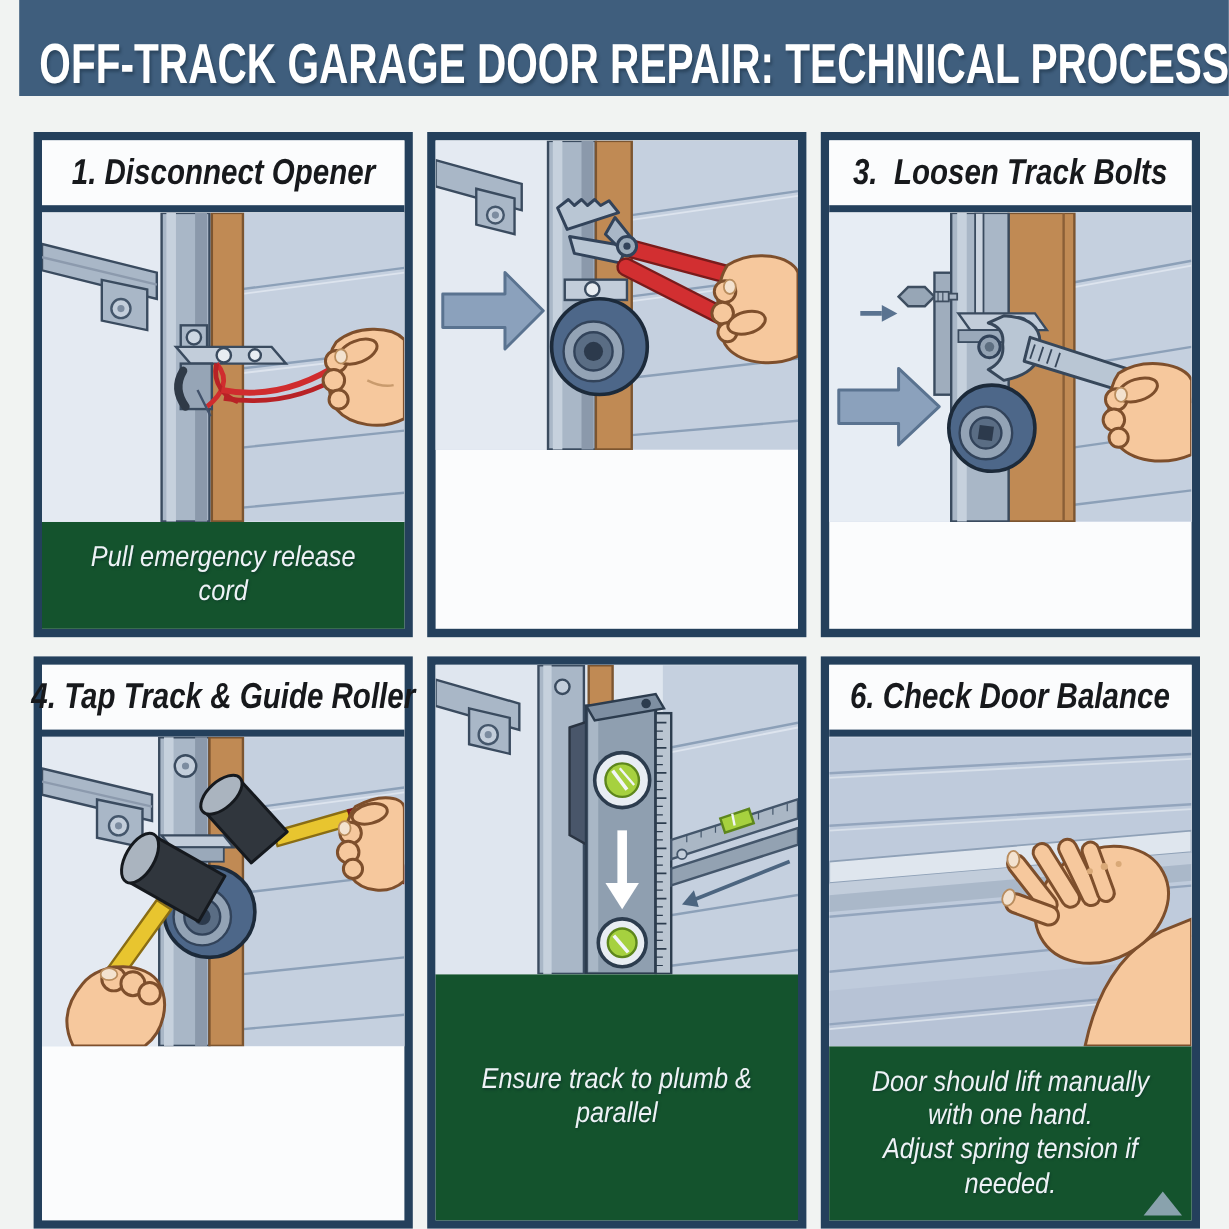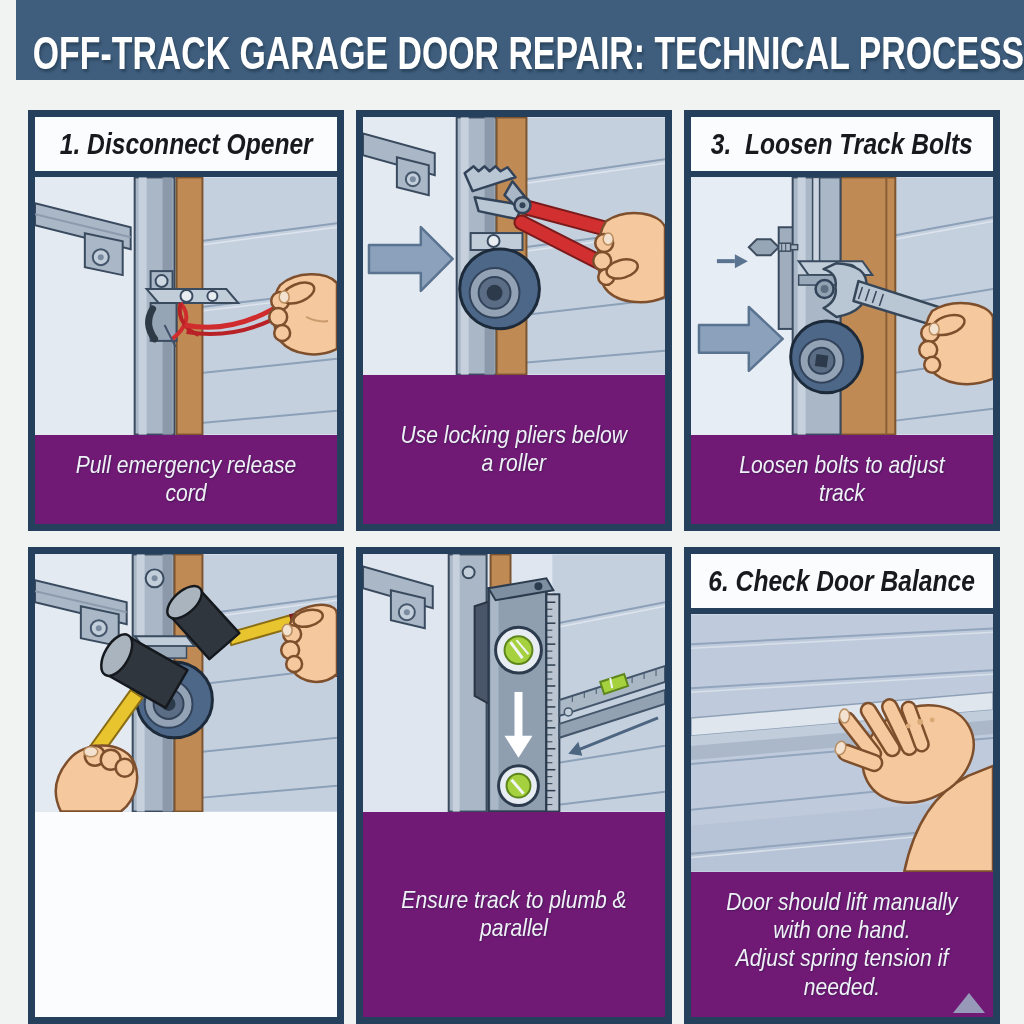--- a/index.html
+++ b/index.html
@@ -31,21 +31,21 @@
     height:54px;background:#fbfcfd;border-bottom:6px solid #24405c;
     display:flex;align-items:center;justify-content:center;
   }
   .title-text{
     font-size:30px;font-weight:bold;color:#17191c;white-space:pre;
     transform:scaleX(0.82);
   }
   .illo{height:258px;overflow:hidden;background:#dfe6ef;}
   .illo svg{display:block;width:100%;height:100%;}
   .caption{
-    background:#701a75;min-height:70px;flex:1;position:relative;
+    background:#14532d;min-height:70px;flex:1;position:relative;
     display:flex;align-items:center;justify-content:center;text-align:center;
     padding:16px 6px;box-sizing:border-box;
   }
   .caption-text{
     color:#eef2f6;font-size:24px;line-height:1.18;white-space:pre-line;
     transform:scaleX(0.88);text-shadow:1px 1px 2px rgba(10,25,40,.35);
   }
   .caption .deco{
     position:absolute;right:8px;bottom:4px;width:0;height:0;
     border-left:16px solid transparent;border-right:16px solid transparent;
@@ -183,24 +183,20 @@
           <g>
             <path class="skin" d="M244,104 C266,90 298,96 303,110 L303,180 C282,190 252,186 242,170 C233,154 234,118 244,104 Z"></path>
             <circle class="skin" cx="242" cy="126" r="9"></circle>
             <circle class="skin" cx="240" cy="144" r="9"></circle>
             <circle class="skin" cx="244" cy="160" r="8"></circle>
             <ellipse class="skin" cx="260" cy="152" rx="16" ry="9" transform="rotate(-15 260 152)"></ellipse>
             <ellipse cx="246" cy="122" rx="5" ry="6" fill="#f3e2cf" stroke="#b98d5e" stroke-width="1.5"></ellipse>
           </g>
         </svg>
       </div>
-      <div class="caption">
-        <span class="caption-text">Use locking pliers below
-a roller</span>
-      </div>
     </section>
 
     <section class="panel">
       <div class="title-bar">
         <span class="title-text">3.  Loosen Track Bolts</span>
       </div>
       <div class="illo">
         <svg viewBox="0 0 303 258">
           <rect x="0" y="0" width="303" height="258" fill="#e7edf4"></rect>
           <g>
@@ -258,26 +254,26 @@
             <line x1="276" y1="162" x2="303" y2="156" stroke="#6b7b8d" stroke-width="6"></line>
             <path class="skin" d="M242,134 C264,120 298,126 303,140 L303,202 C280,212 252,208 240,192 C231,176 232,148 242,134 Z"></path>
             <circle class="skin" cx="240" cy="156" r="9"></circle>
             <circle class="skin" cx="238" cy="173" r="9"></circle>
             <circle class="skin" cx="242" cy="188" r="8"></circle>
             <ellipse class="skin" cx="258" cy="148" rx="17" ry="9" transform="rotate(-18 258 148)"></ellipse>
             <ellipse cx="244" cy="152" rx="5" ry="6" fill="#f3e2cf" stroke="#b98d5e" stroke-width="1.5"></ellipse>
           </g>
         </svg>
       </div>
-      <div class="caption">
-        <span class="caption-text">Loosen bolts to adjust track</span>
-      </div>
-    </section>
-
-    <section class="panel">
+    </section>
+
+    <section class="panel">
+      <div class="title-bar">
+        <span class="title-text">4. Tap Track &amp; Guide Roller</span>
+      </div>
       <div class="illo">
         <svg viewBox="0 0 303 258">
           <rect x="0" y="0" width="303" height="258" fill="#e4eaf2"></rect>
           <g>
             <polygon points="168,0 303,0 303,258 168,258" fill="#c5d0df"></polygon>
             <path class="panelline" d="M168,60 L303,42"></path>
             <path d="M168,64 L303,46" stroke="#dde4ee" stroke-width="1.5" fill="none"></path>
             <path class="panelline" d="M168,130 L303,114"></path>
             <path class="panelline" d="M168,198 L303,184"></path>
             <path class="panelline" d="M168,244 L303,232"></path>

